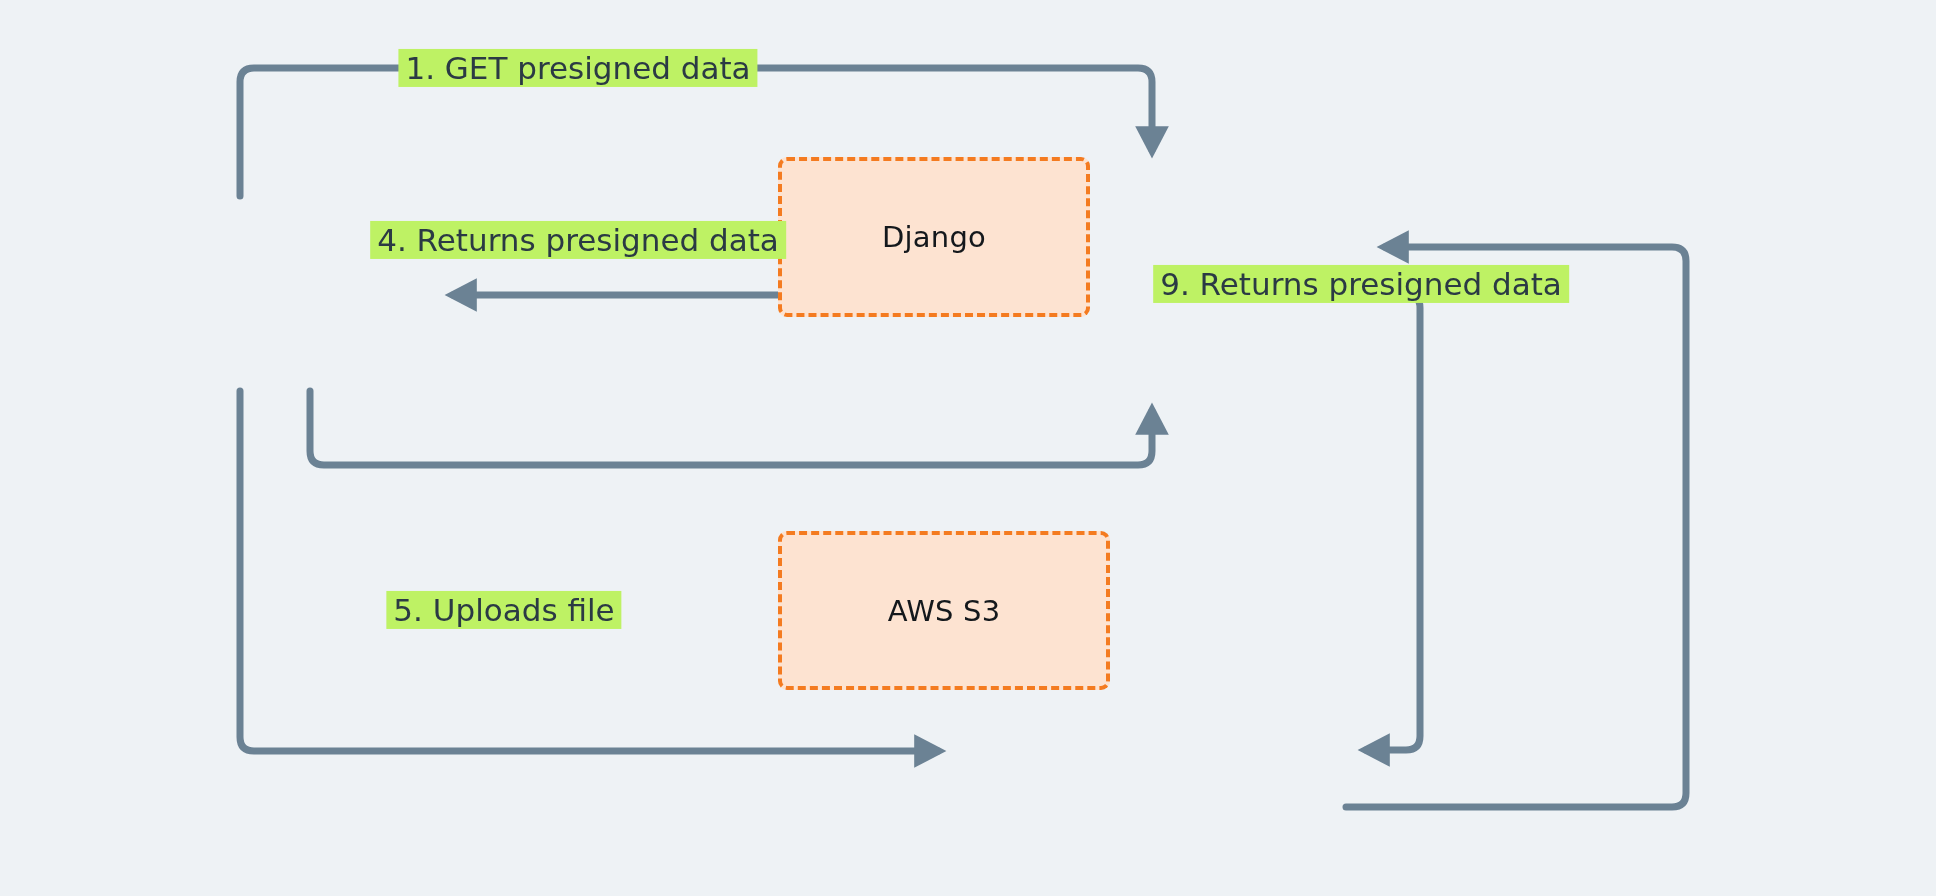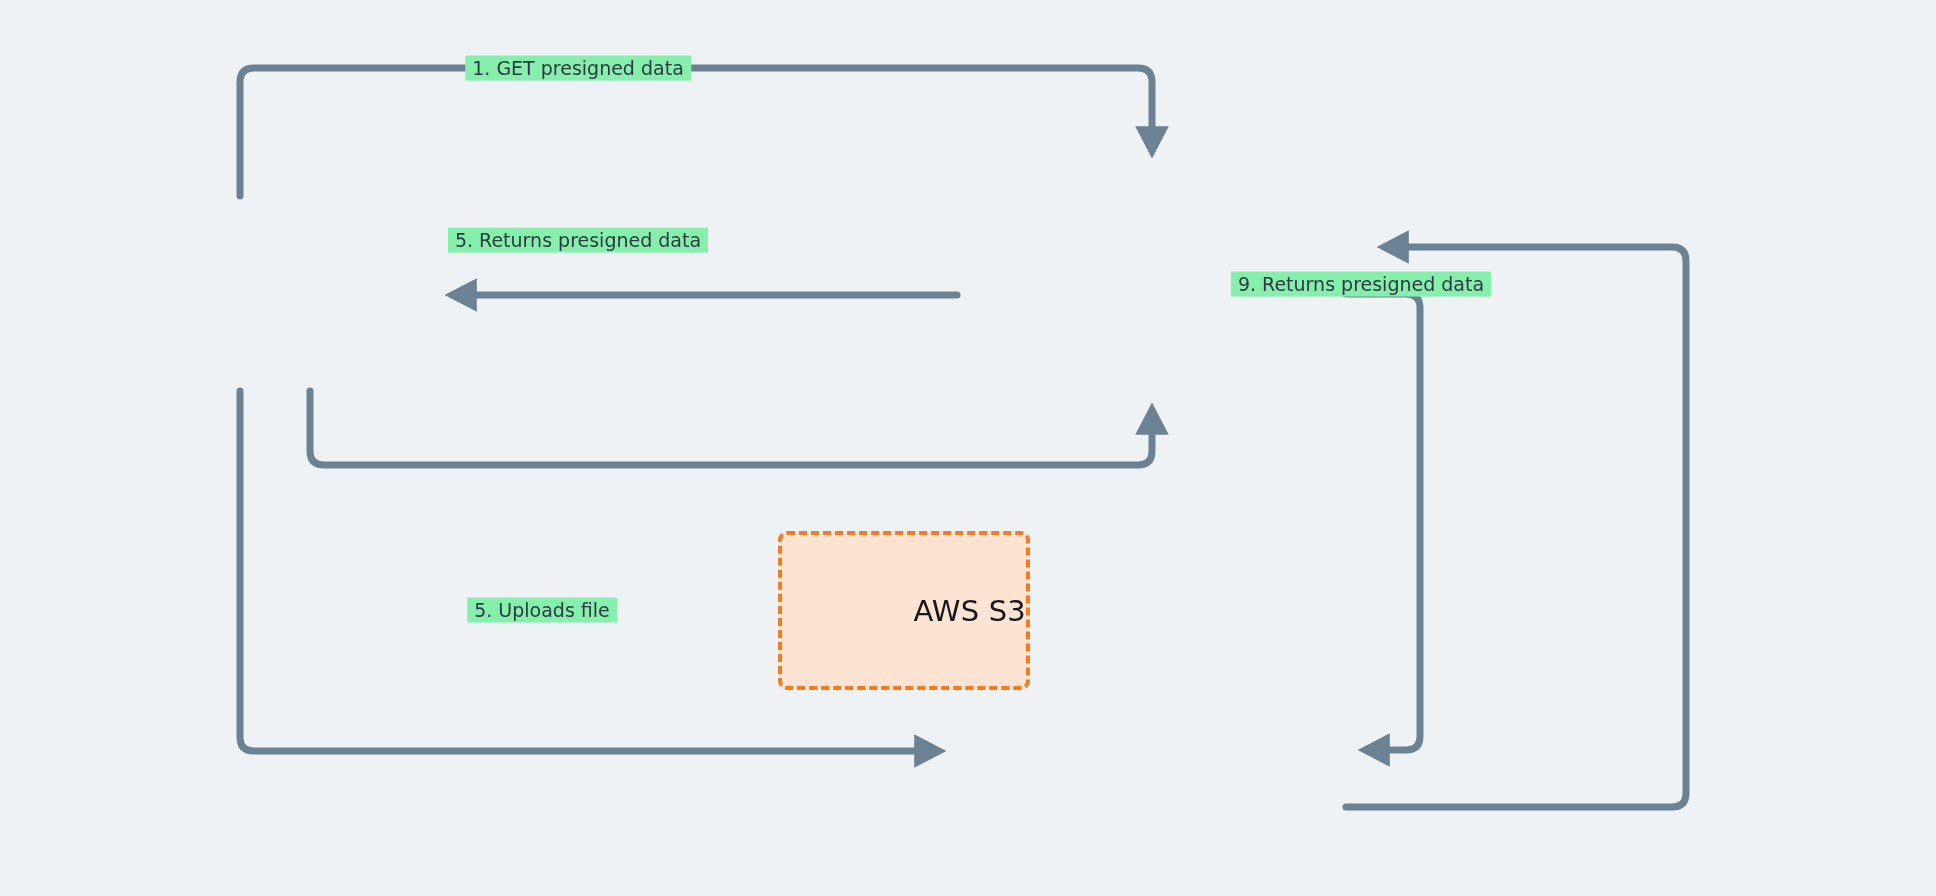--- a/index.html
+++ b/index.html
@@ -38,23 +38,23 @@
   .node-label {
     font-family: "DejaVu Sans", sans-serif;
     font-size: 29px;
     color: #14181c;
     letter-spacing: 0.2px;
     white-space: pre;
   }
   .edge-label {
     position: absolute;
     font-family: "DejaVu Sans", sans-serif;
-    font-size: 19px;
+    font-size: 31px;
     color: #2b3a44;
-    background: #86efac;
+    background: #bef264;
     white-space: pre;
     line-height: 1.1;
     padding: 2px 7px;
     transform: translate(-50%, -50%);
   }
 </style>
 </head>
 <body>
 
 <div id="diagram-root">
@@ -76,28 +76,31 @@
 
       <path d="M957,295 L453,295" marker-end="url(#ah)"></path>
 
       <path d="M240,391 L240,737 Q240,751 254,751 L938,751" marker-end="url(#ah)"></path>
 
       <path d="M310,391 L310,451 Q310,465 324,465 L1138,465 Q1152,465 1152,451 L1152,411" marker-end="url(#ah)"></path>
     </g>
   </svg>
 
 
+  <div class="node" style="left:778px; top:157px; width:312px; height:160px;">
+    <span class="node-label">Django</span>
+  </div>
 
-  <div class="node" style="left:778px; top:531px; width:252px; height:159px;justify-content:flex-end;">
+  <div class="node" style="left:778px; top:531px; width:332px; height:159px;">
     <span class="node-label">AWS S3</span>
   </div>
 
   <div class="edge-label" style="left:578px; top:68px;">1. GET presigned data</div>
 
 
   <div class="edge-label" style="left:1361px; top:284px;">9. Returns presigned data</div>
 
-  <div class="edge-label" style="left:578px; top:240px;">5. Returns presigned data</div>
+  <div class="edge-label" style="left:578px; top:240px;">4. Returns presigned data</div>
 
-  <div class="edge-label" style="left:504px; top:610px;margin-left:38px;">5. Uploads file</div>
+  <div class="edge-label" style="left:504px; top:610px;">5. Uploads file</div>
 
 
 </div>
 
 </body></html>

